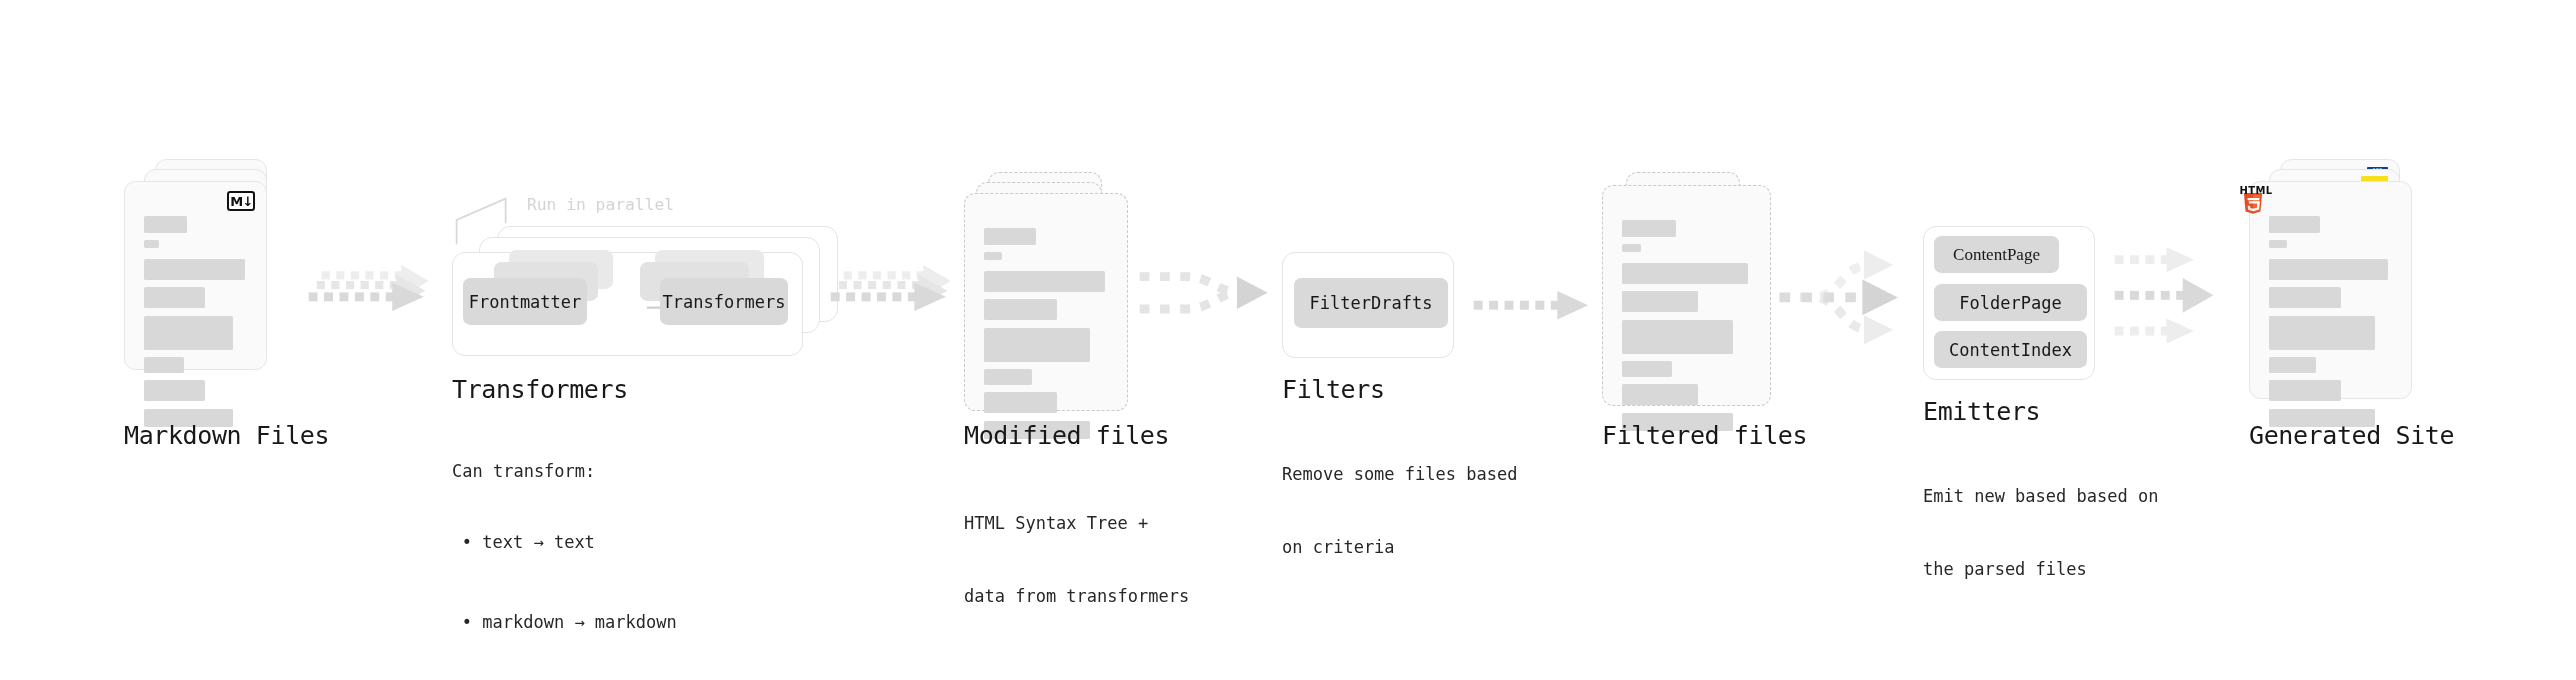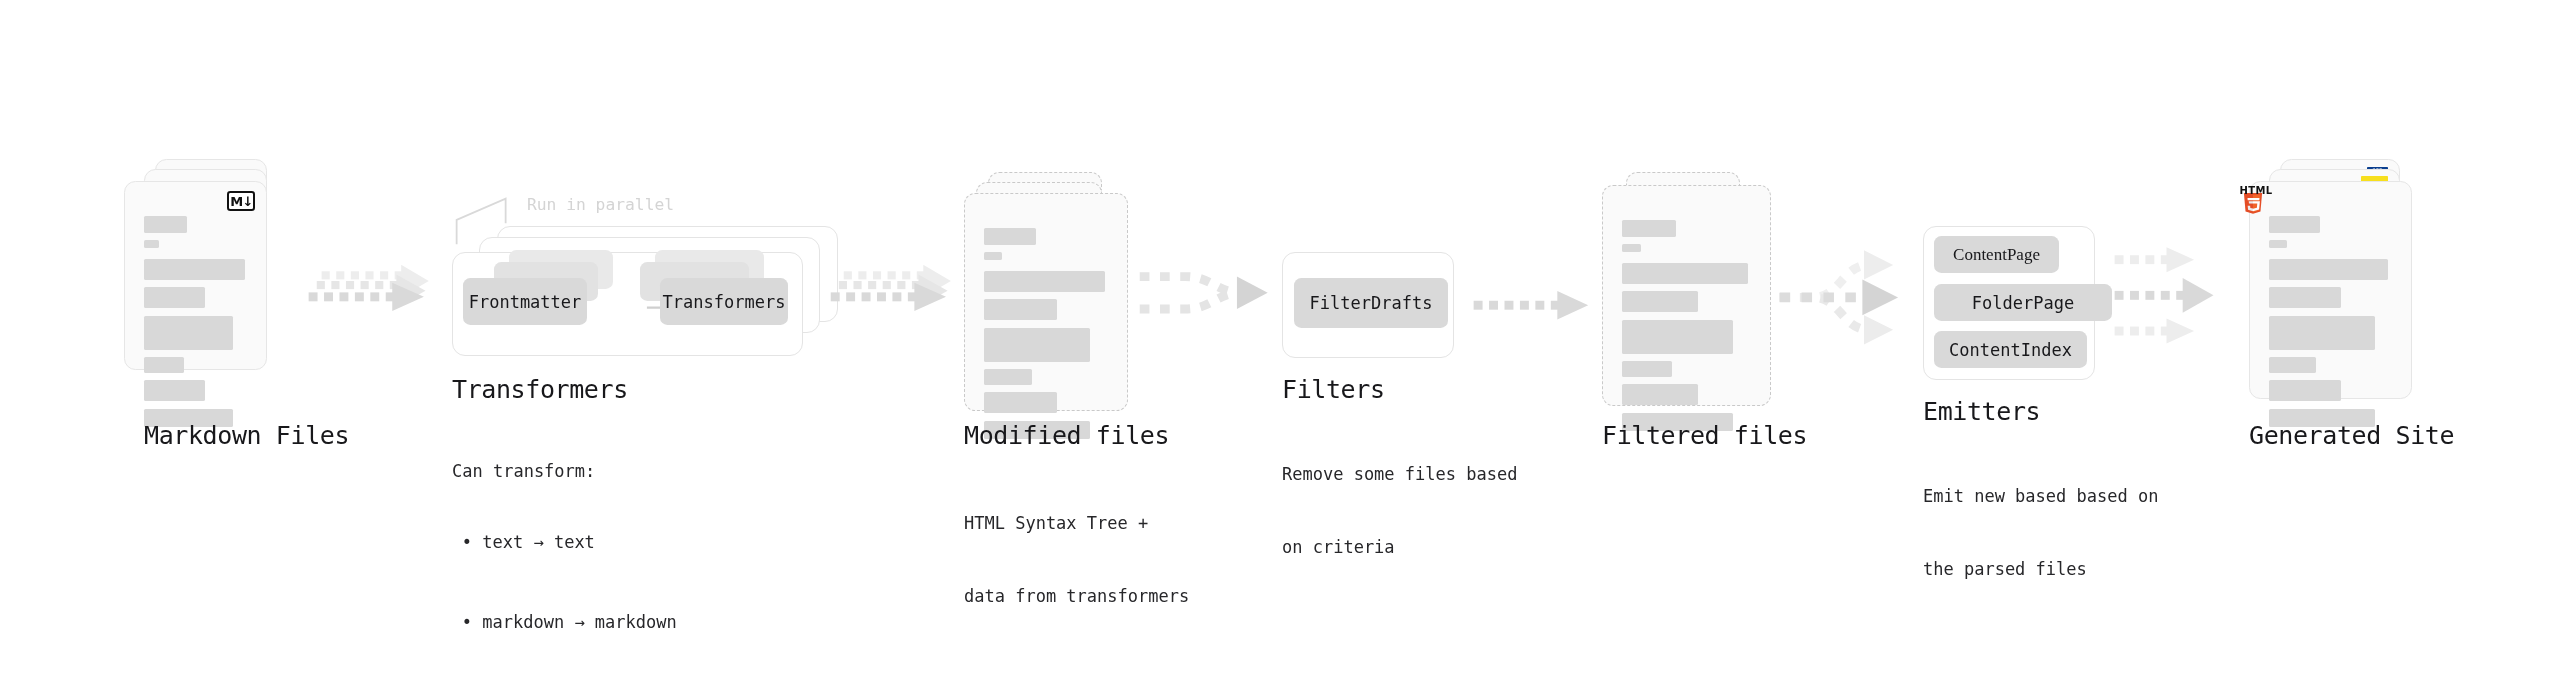--- a/index.html
+++ b/index.html
@@ -114,21 +114,21 @@
           <div class="bar" style="width: 15.4px; height: 7.3px; margin-bottom: 11.4px;"></div>
           <div class="bar" style="width: 101px; height: 21px;"></div>
           <div class="bar" style="width: 61px; height: 21px;"></div>
           <div class="bar" style="width: 89px; height: 34px;"></div>
           <div class="bar" style="width: 40px; height: 16.3px;"></div>
           <div class="bar" style="width: 61px; height: 21px;"></div>
           <div class="bar" style="width: 89px; height: 18.7px;"></div>
         </div>
     </div>
   </div>
-  <div class="col-title" style="left:124px;top:421px;margin-left:20px;">Markdown Files</div>
+  <div class="col-title" style="left:124px;top:421px;">Markdown Files</div>
 
   <svg style="left:307px;top:268px;width:138px;height:65px;" viewBox="0 0 170 80">
     <g fill="#ededed">
       <rect x="18" y="4" width="10" height="10"></rect>
         <rect x="36" y="4" width="10" height="10"></rect>
       <rect x="54" y="4" width="10" height="10"></rect>
         <rect x="72" y="4" width="10" height="10"></rect>
       <rect x="90" y="4" width="10" height="10"></rect>
         <rect x="108" y="4" width="10" height="10"></rect>
       <polygon points="116,-4 150,16 116,36"></polygon>
@@ -300,21 +300,21 @@
     <path d="M2 78 L112 78" fill="none" stroke="#dcdcdc" stroke-width="12" stroke-dasharray="13 14"></path>
     <polygon points="106,20 142,38 106,56" fill="#ededed"></polygon>
     <polygon points="106,100 142,118 106,136" fill="#ececec"></polygon>
     <polygon points="104,56 148,78 104,100" fill="#d4d4d4"></polygon>
   </svg>
 
   <div class="group" style="left:1923px;top:226px;width:172px;height:154px;"></div>
   <div class="chip" style="left:1934px;top:236px;width:125px;height:37px;font-family:Liberation Serif, serif;">
     <span>ContentPage</span>
   </div>
-  <div class="chip" style="left:1934px;top:284px;width:178px;height:37px;">
+  <div class="chip" style="left:1934px;top:284px;width:153px;height:37px;">
     <span>FolderPage</span>
   </div>
   <div class="chip" style="left:1934px;top:331px;width:153px;height:37px;">
     <span>ContentIndex</span>
   </div>
   <div class="col-title" style="left:1923px;top:397px;text-align:right;">Emitters</div>
   <div class="col-desc" style="left:1923px;top:435px;">
     <div>Emit new based based on</div>
     <div>the parsed files</div>
   </div>

